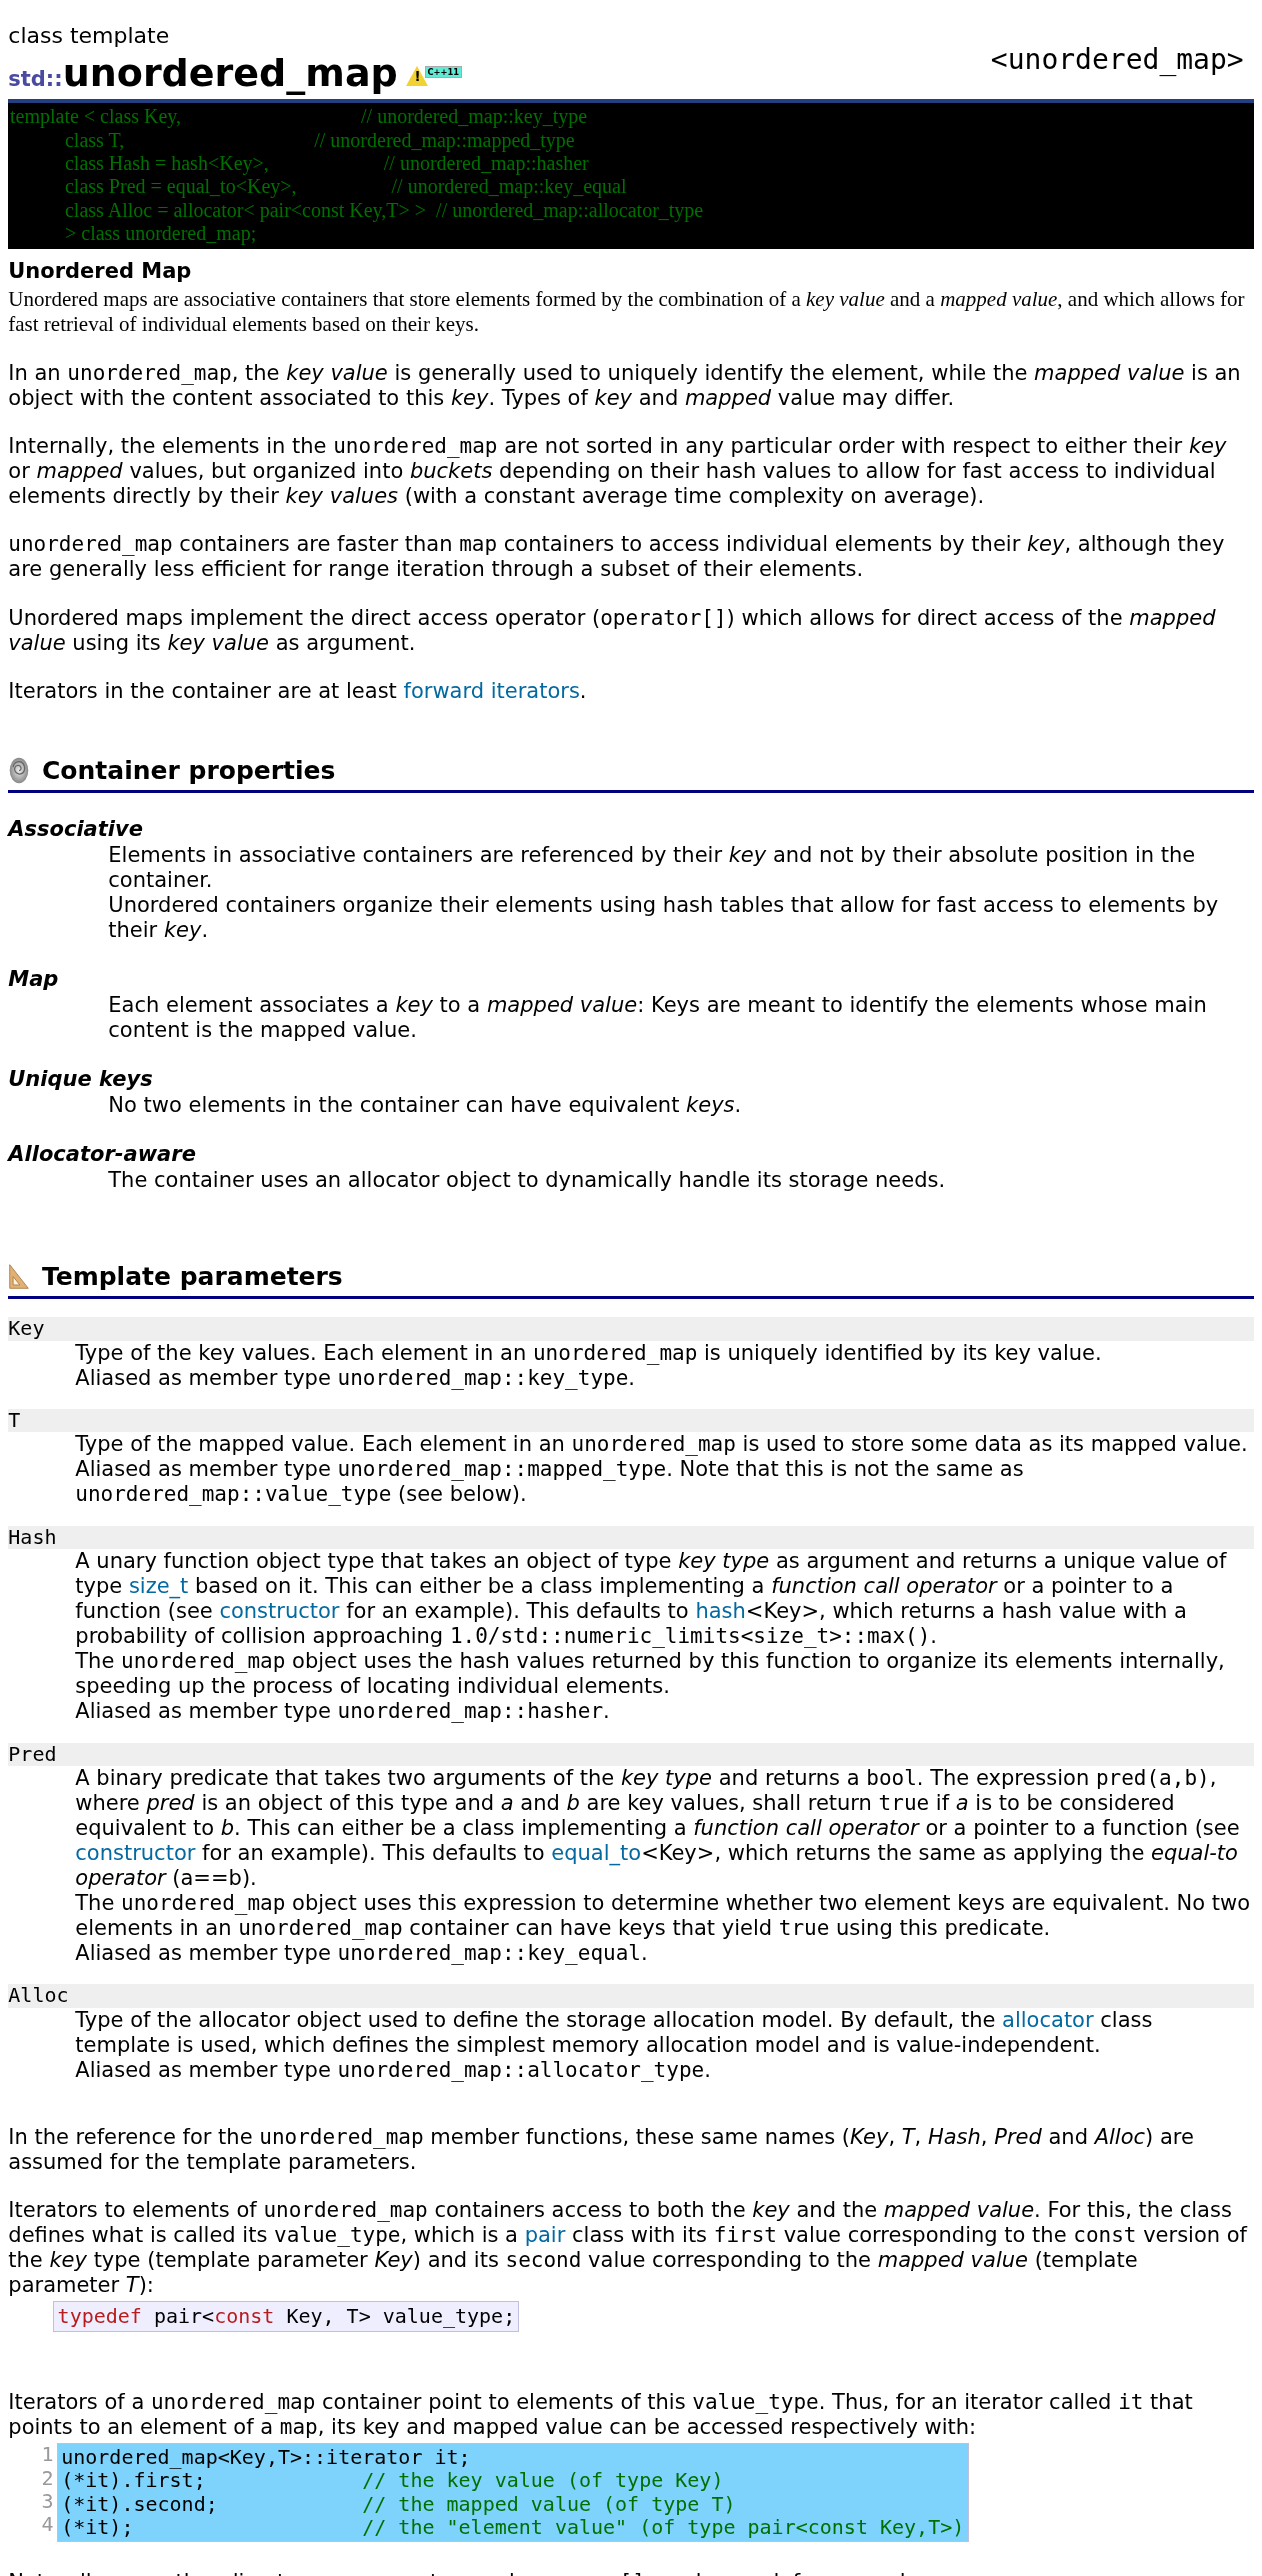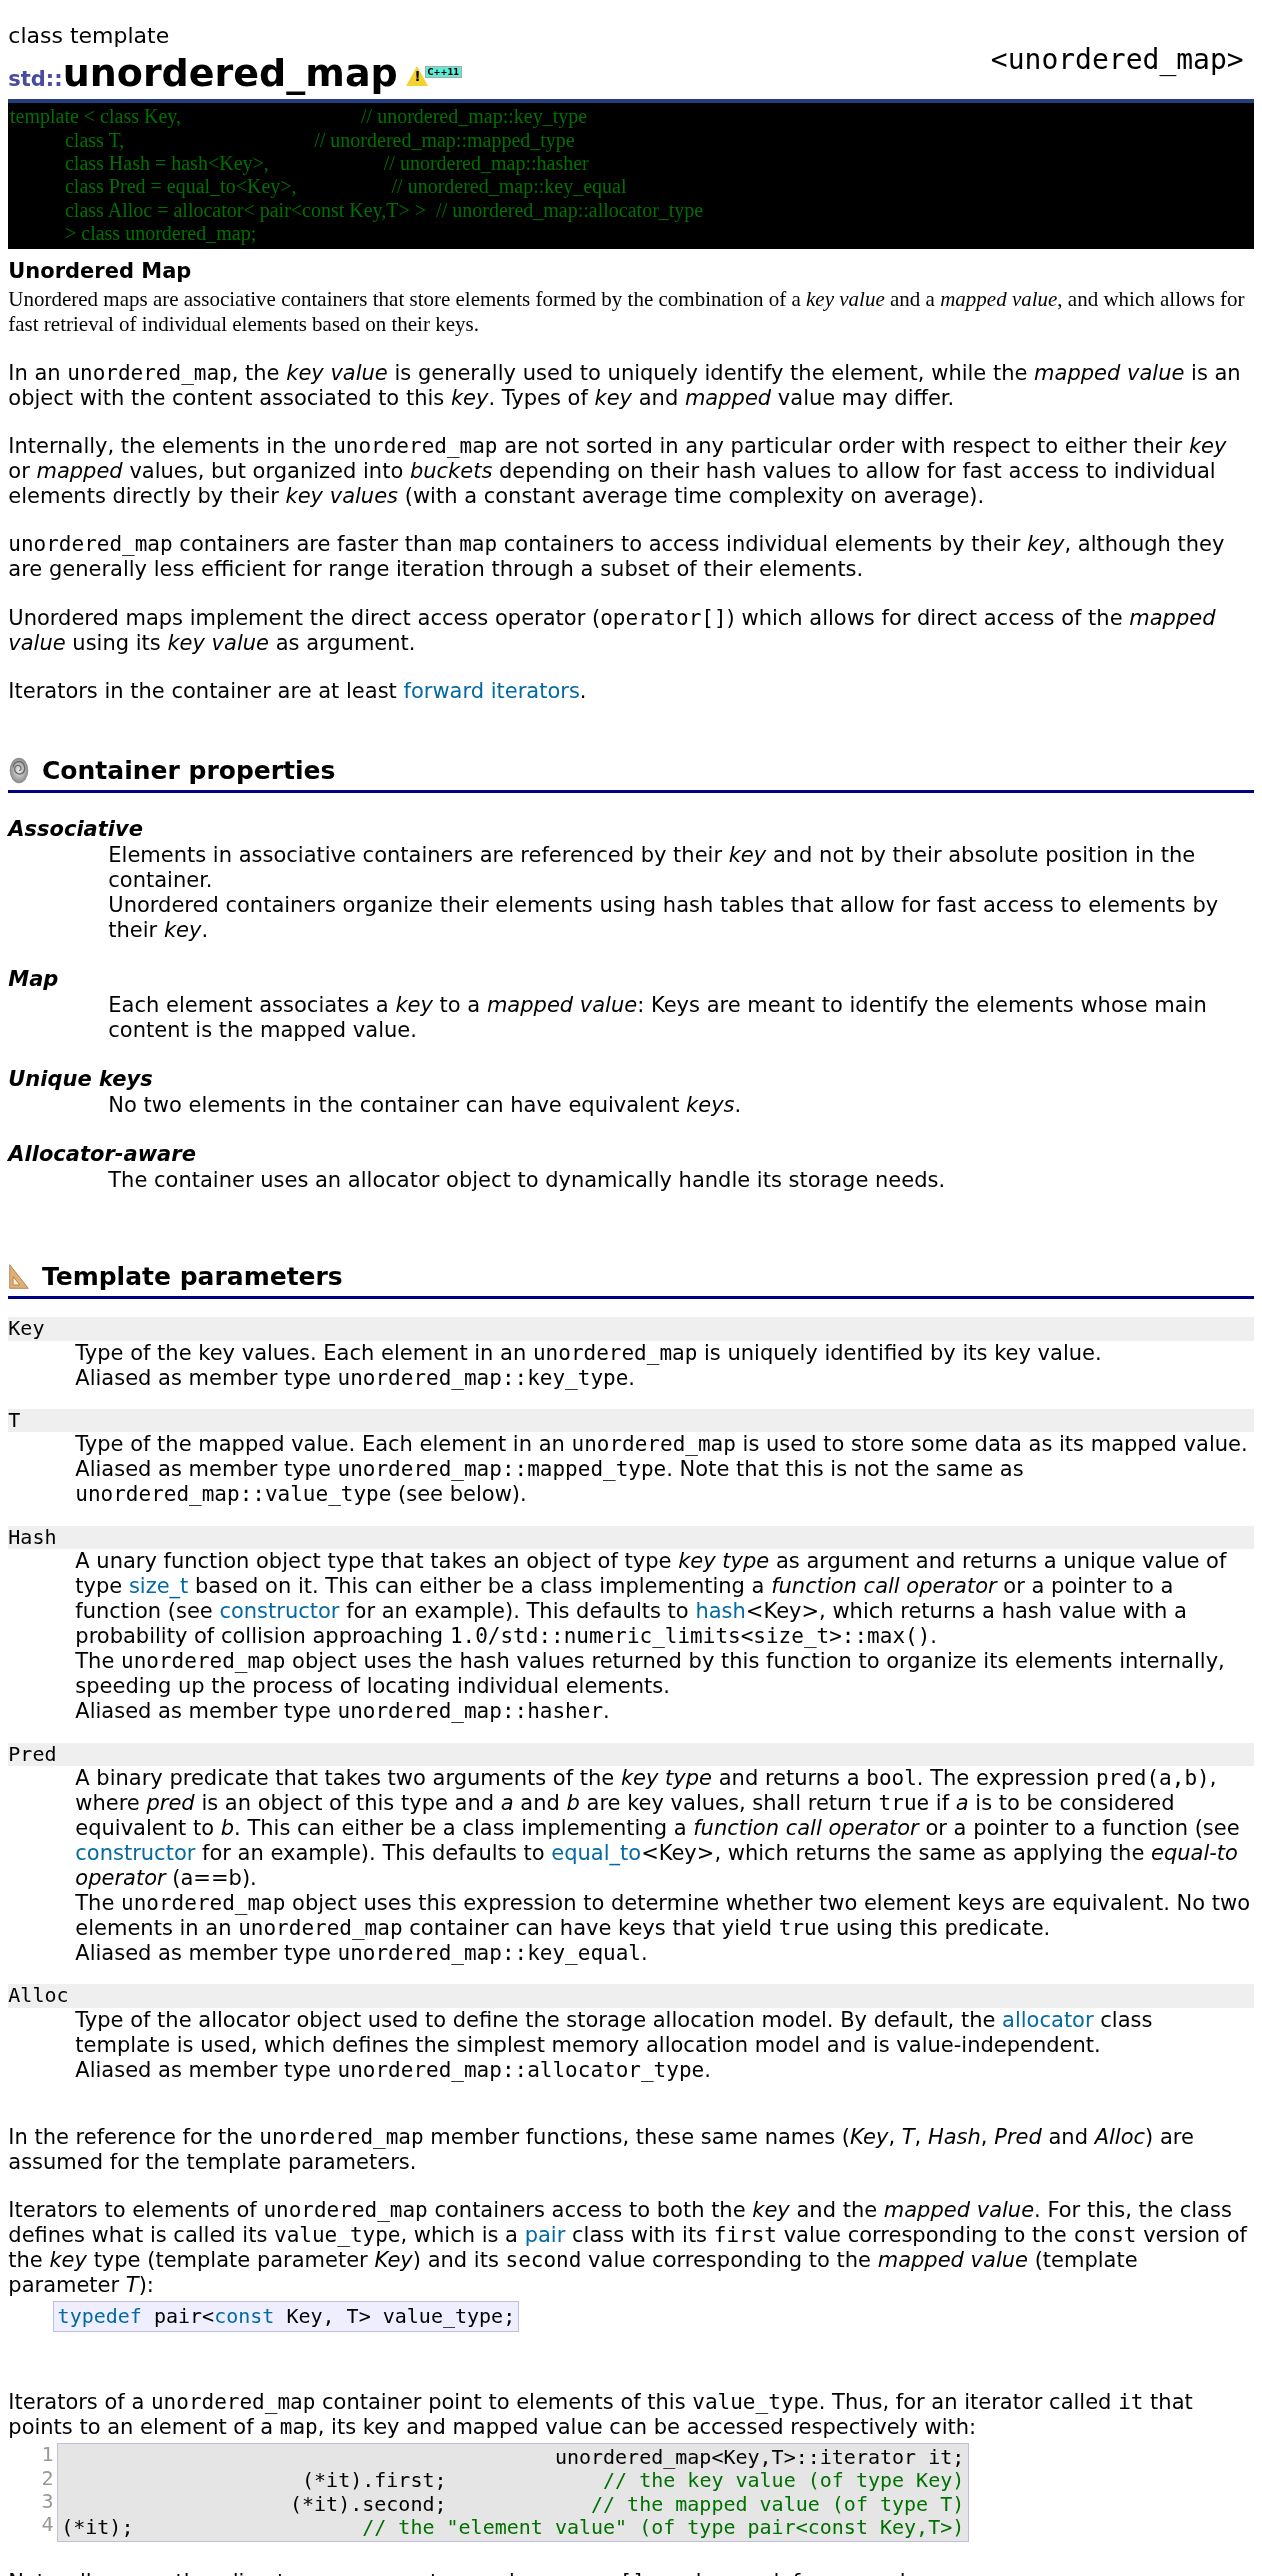--- a/index.html
+++ b/index.html
@@ -38,25 +38,25 @@
   .sec-rule { height: 2.5px; background: #000080; margin-top: 3.3px; margin-bottom: 15px; }
 
   .prop-term { font-weight: bold; font-style: italic; margin-top: 22px; line-height: 28px; }
   .prop-def { margin-left: 100px; }
 
   .param { margin-top: 18.4px; }
   .param-name { background: #efefef; font-family: "DejaVu Sans Mono", monospace; font-size: 20px; line-height: 23.4px; padding: 0; }
   .param-def { margin-left: 67px; }
 
   .inline-code { background: #eef; border: 1.7px solid #c0c0dd; display: inline-block; font-family: "DejaVu Sans Mono", monospace; font-size: 20px; padding: 1.7px 3.3px; margin-left: 45px; }
-  .kw { color: #0369a1; }
+  .kw { color: #b91c1c; }
 
   .code-block { display: flex; margin-left: 8.3px; margin-bottom: 28px; }
   .ln-col { width: 37px; text-align: right; color: #999; font-family: "DejaVu Sans Mono", monospace; font-size: 20px; line-height: 23.4px; padding-right: 3.3px; }
-  .code-col { background: #e5e5e5; border: 1.7px solid #c0c0dd; font-family: "DejaVu Sans Mono", monospace; font-size: 20px; line-height: 23.4px; padding: 1.7px 3.3px; white-space: pre; text-align: right; }
+  .code-col { background: #7dd3fc; border: 1.7px solid #c0c0dd; font-family: "DejaVu Sans Mono", monospace; font-size: 20px; line-height: 23.4px; padding: 1.7px 3.3px; white-space: pre; }
   .cm { color: #007000; }
 </style>
 </head>
 <body>
 
 <div class="page">
 
   <div class="top-row">
     <div class="kind">class template</div>
     <div class="header-name">&lt;unordered_map&gt;</div>

